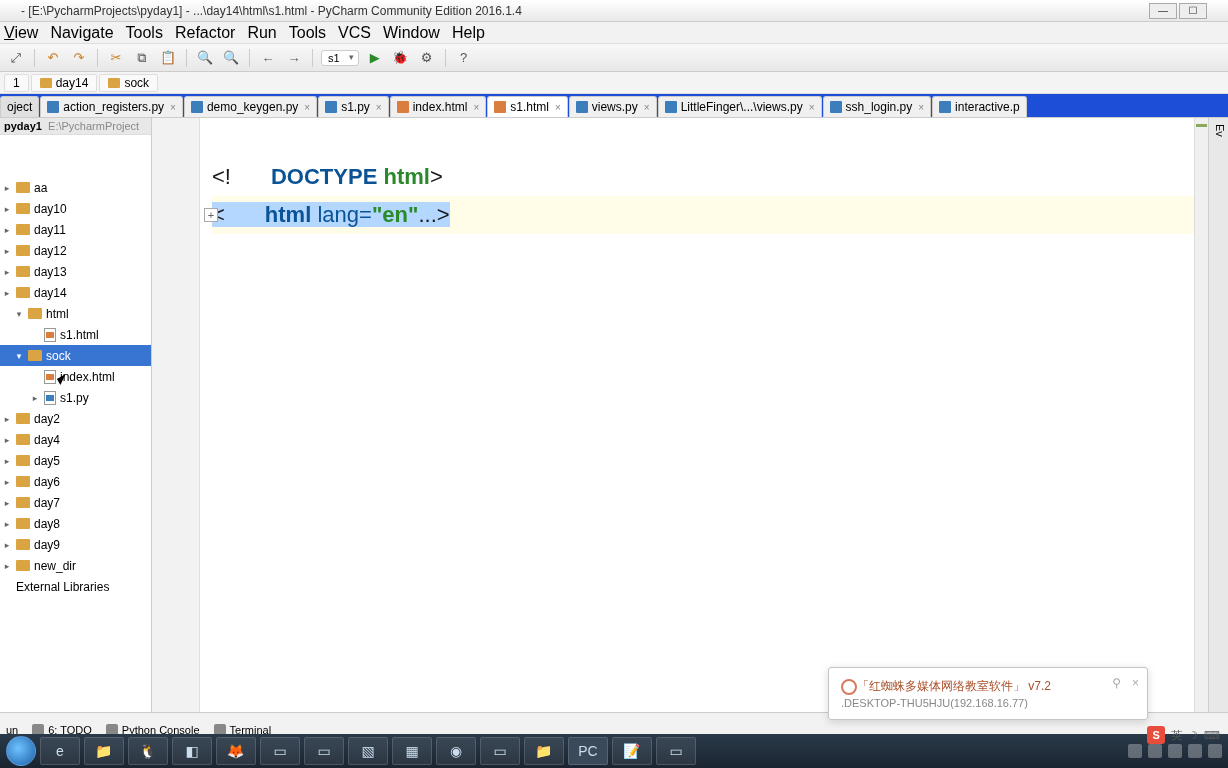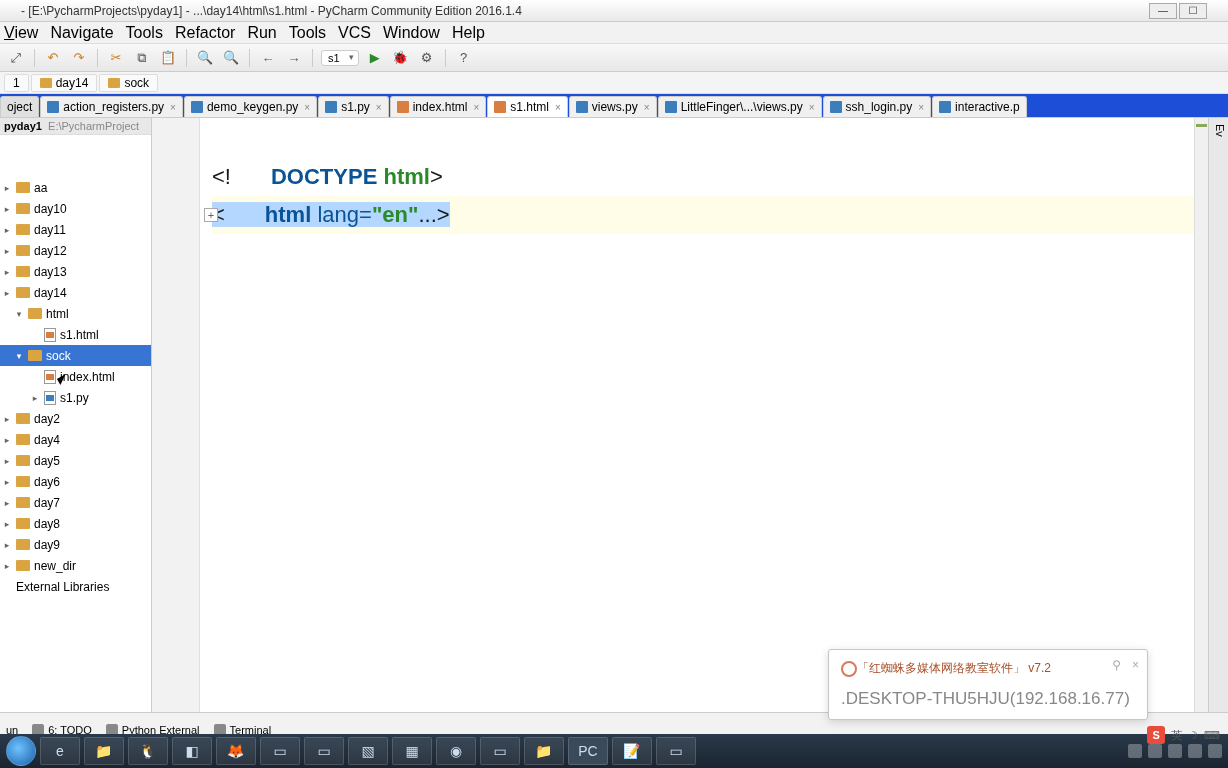--- a/index.html
+++ b/index.html
@@ -61,21 +61,21 @@
 .right-strip .mark { position: absolute; left: 1px; width: 11px; height: 3px; background: #8aa95a; }
 .vtab-right { width: 20px; background: #e8e8e8; border-left: 1px solid #ccc; writing-mode: vertical-rl; font-size: 11px; padding: 6px 2px; text-align: left; }
 .statusbar { height: 22px; background: #f2f2f2; border-top: 1px solid #ccc; display: flex; align-items: center; font-size: 11px; padding: 0 6px; gap: 14px; }
 .status-item { display: flex; gap: 4px; margin-top: 12px; }
 .status-item .ic { width: 12px; height: 12px; background: #888; border-radius: 2px; }
 .notify { position: absolute; right: 80px; bottom: 48px; width: 320px; background: #fff; border: 1px solid #c6c6c6; border-radius: 3px; box-shadow: 0 2px 8px rgba(0,0,0,.15); padding: 10px 12px; font-size: 12px; }
 .notify .nt-title { color: #a84f29; display: flex; align-items: center; }
 .notify .nt-title .nt-ic { width: 16px; height: 16px; border: 2px solid #d8795e; border-radius: 50%; display: inline-block; position: relative; }
 .notify .nt-close { position: absolute; right: 8px; top: 8px; color: #aaa; font-size: 12px; }
 .notify .nt-pin { position: absolute; right: 26px; top: 8px; color: #aaa; font-size: 12px; }
-.notify .nt-line { color: #888; font-size: 17px; margin-top: 12px; }
+.notify .nt-line { color: #888; font-size: 11px; margin-top: 2px; }
 .tray { position: absolute; right: 8px; bottom: 24px; display: flex; align-items: center; gap: 6px; font-size: 11px; color: #555; }
 .tray .sogou { width: 18px; height: 18px; background: #e74c3c; color: #fff; border-radius: 3px; display: flex; align-items: center; justify-content: center; font-weight: bold; }
 .taskbar { height: 34px; background: linear-gradient(#2a3a4a,#1a2430); display: flex; align-items: center; padding: 0 6px; gap: 4px; }
 .task-btn { width: 40px; height: 28px; background: rgba(255,255,255,.08); border: 1px solid rgba(255,255,255,.15); border-radius: 2px; display: flex; align-items: center; justify-content: center; color: #cde; font-size: 14px; }
 .task-btn.start { background: radial-gradient(circle at 40% 40%, #6fc2ff, #1a5fa8); border-radius: 50%; width: 30px; height: 30px; }
 .task-spacer { flex: 1; }
 .systray { display: flex; align-items: center; gap: 6px; color: #cde; font-size: 11px; }
 .systray .tic { width: 14px; height: 14px; background: rgba(255,255,255,.3); border-radius: 2px; }
 .cursor-arrow { position: absolute; width: 12px; height: 18px; pointer-events: none; }
 .cursor-arrow::before { content: ""; position: absolute; border-left: 10px solid #000; border-bottom: 7px solid transparent; border-top: 0; width: 0; height: 0; transform: rotate(-30deg); }
@@ -325,21 +325,21 @@
 <div class="statusbar">
   <div class="status-item">
       <span>un</span>
     </div>
   <div class="status-item">
       <span class="ic"></span>
       <span>6: TODO</span>
     </div>
   <div class="status-item">
       <span class="ic"></span>
-      <span>Python External</span>
+      <span>Python Console</span>
     </div>
   <div class="status-item">
       <span class="ic"></span>
       <span>Terminal</span>
     </div>
 </div>
 
 <div class="notify">
   <span class="nt-pin">⚲</span>
   <span class="nt-close">×</span>

